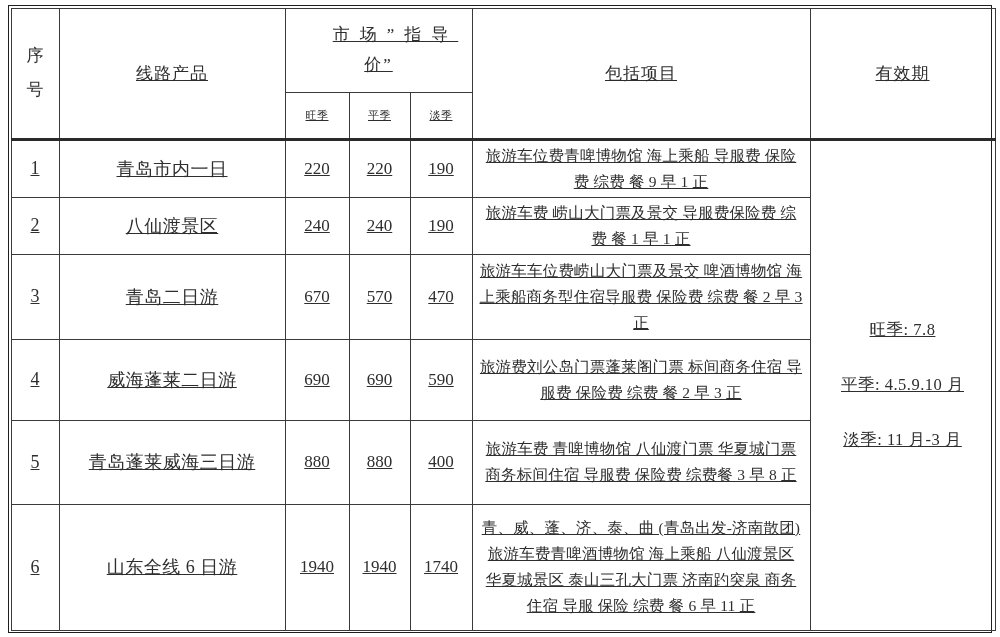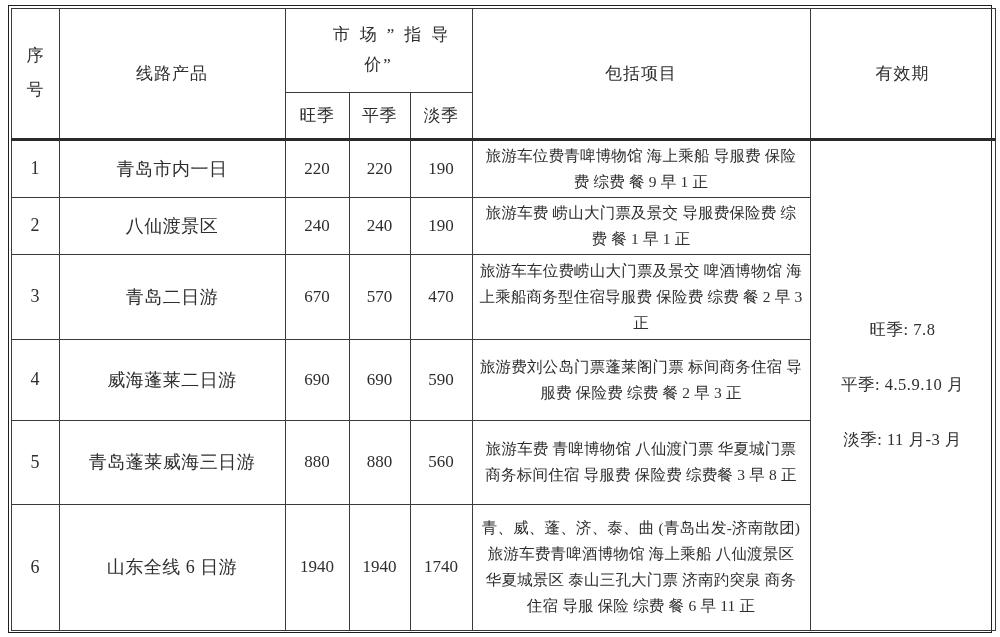--- a/index.html
+++ b/index.html
@@ -31,20 +31,21 @@
   }
   table.price-table th,
   table.price-table td {
     border: 1px solid #3a3a3a;
     padding: 2px 6px;
     vertical-align: middle;
     text-align: center;
     font-weight: normal;
     box-sizing: border-box;
     overflow: hidden;
+    text-decoration: underline;
   }
   
   tr.body-row-first > td {
     border-top: 3px solid #2a2a2a;
   }
 
   
   th.h-no {
     font-size: 17px;
     line-height: 34px;
@@ -68,21 +69,21 @@
     padding-left: 34px;
     letter-spacing: 10px;
     line-height: 30px;
   }
   th.h-guide .guide-line2 {
     padding-left: 0;
     letter-spacing: 2px;
     line-height: 30px;
   }
   th.h-season {
-    font-size: 17px;
+    font-size: 11px;
     letter-spacing: 0.5px;
   }
 
   
   td.c-num  { font-size: 18px; }
   td.c-name { font-size: 18px; letter-spacing: 0.5px; }
   td.c-price { font-size: 17px; font-family: "Liberation Serif", "DejaVu Serif", serif; margin-left: 14px; }
   td.c-items {
     text-align: left;
     font-size: 15.5px;
@@ -187,21 +188,21 @@
         <td class="c-price">690</td>
         <td class="c-price">590</td>
         <td class="c-items">旅游费刘公岛门票蓬莱阁门票 标间商务住宿 导服费 保险费 综费 餐 2 早 3 正</td>
       </tr>
 
       <tr class="r5">
         <td class="c-num">5</td>
         <td class="c-name">青岛蓬莱威海三日游</td>
         <td class="c-price">880</td>
         <td class="c-price">880</td>
-        <td class="c-price">560</td>
+        <td class="c-price">400</td>
         <td class="c-items">旅游车费 青啤博物馆 八仙渡门票 华夏城门票商务标间住宿 导服费 保险费 综费餐 3 早 8 正</td>
       </tr>
 
       <tr class="r6">
         <td class="c-num">6</td>
         <td class="c-name">山东全线 6 日游</td>
         <td class="c-price">1940</td>
         <td class="c-price">1940</td>
         <td class="c-price">1740</td>
         <td class="c-items">青、威、蓬、济、泰、曲 (青岛出发-济南散团)  旅游车费青啤酒博物馆 海上乘船 八仙渡景区 华夏城景区  泰山三孔大门票 济南趵突泉 商务住宿 导服 保险 综费 餐 6 早 11 正</td>

